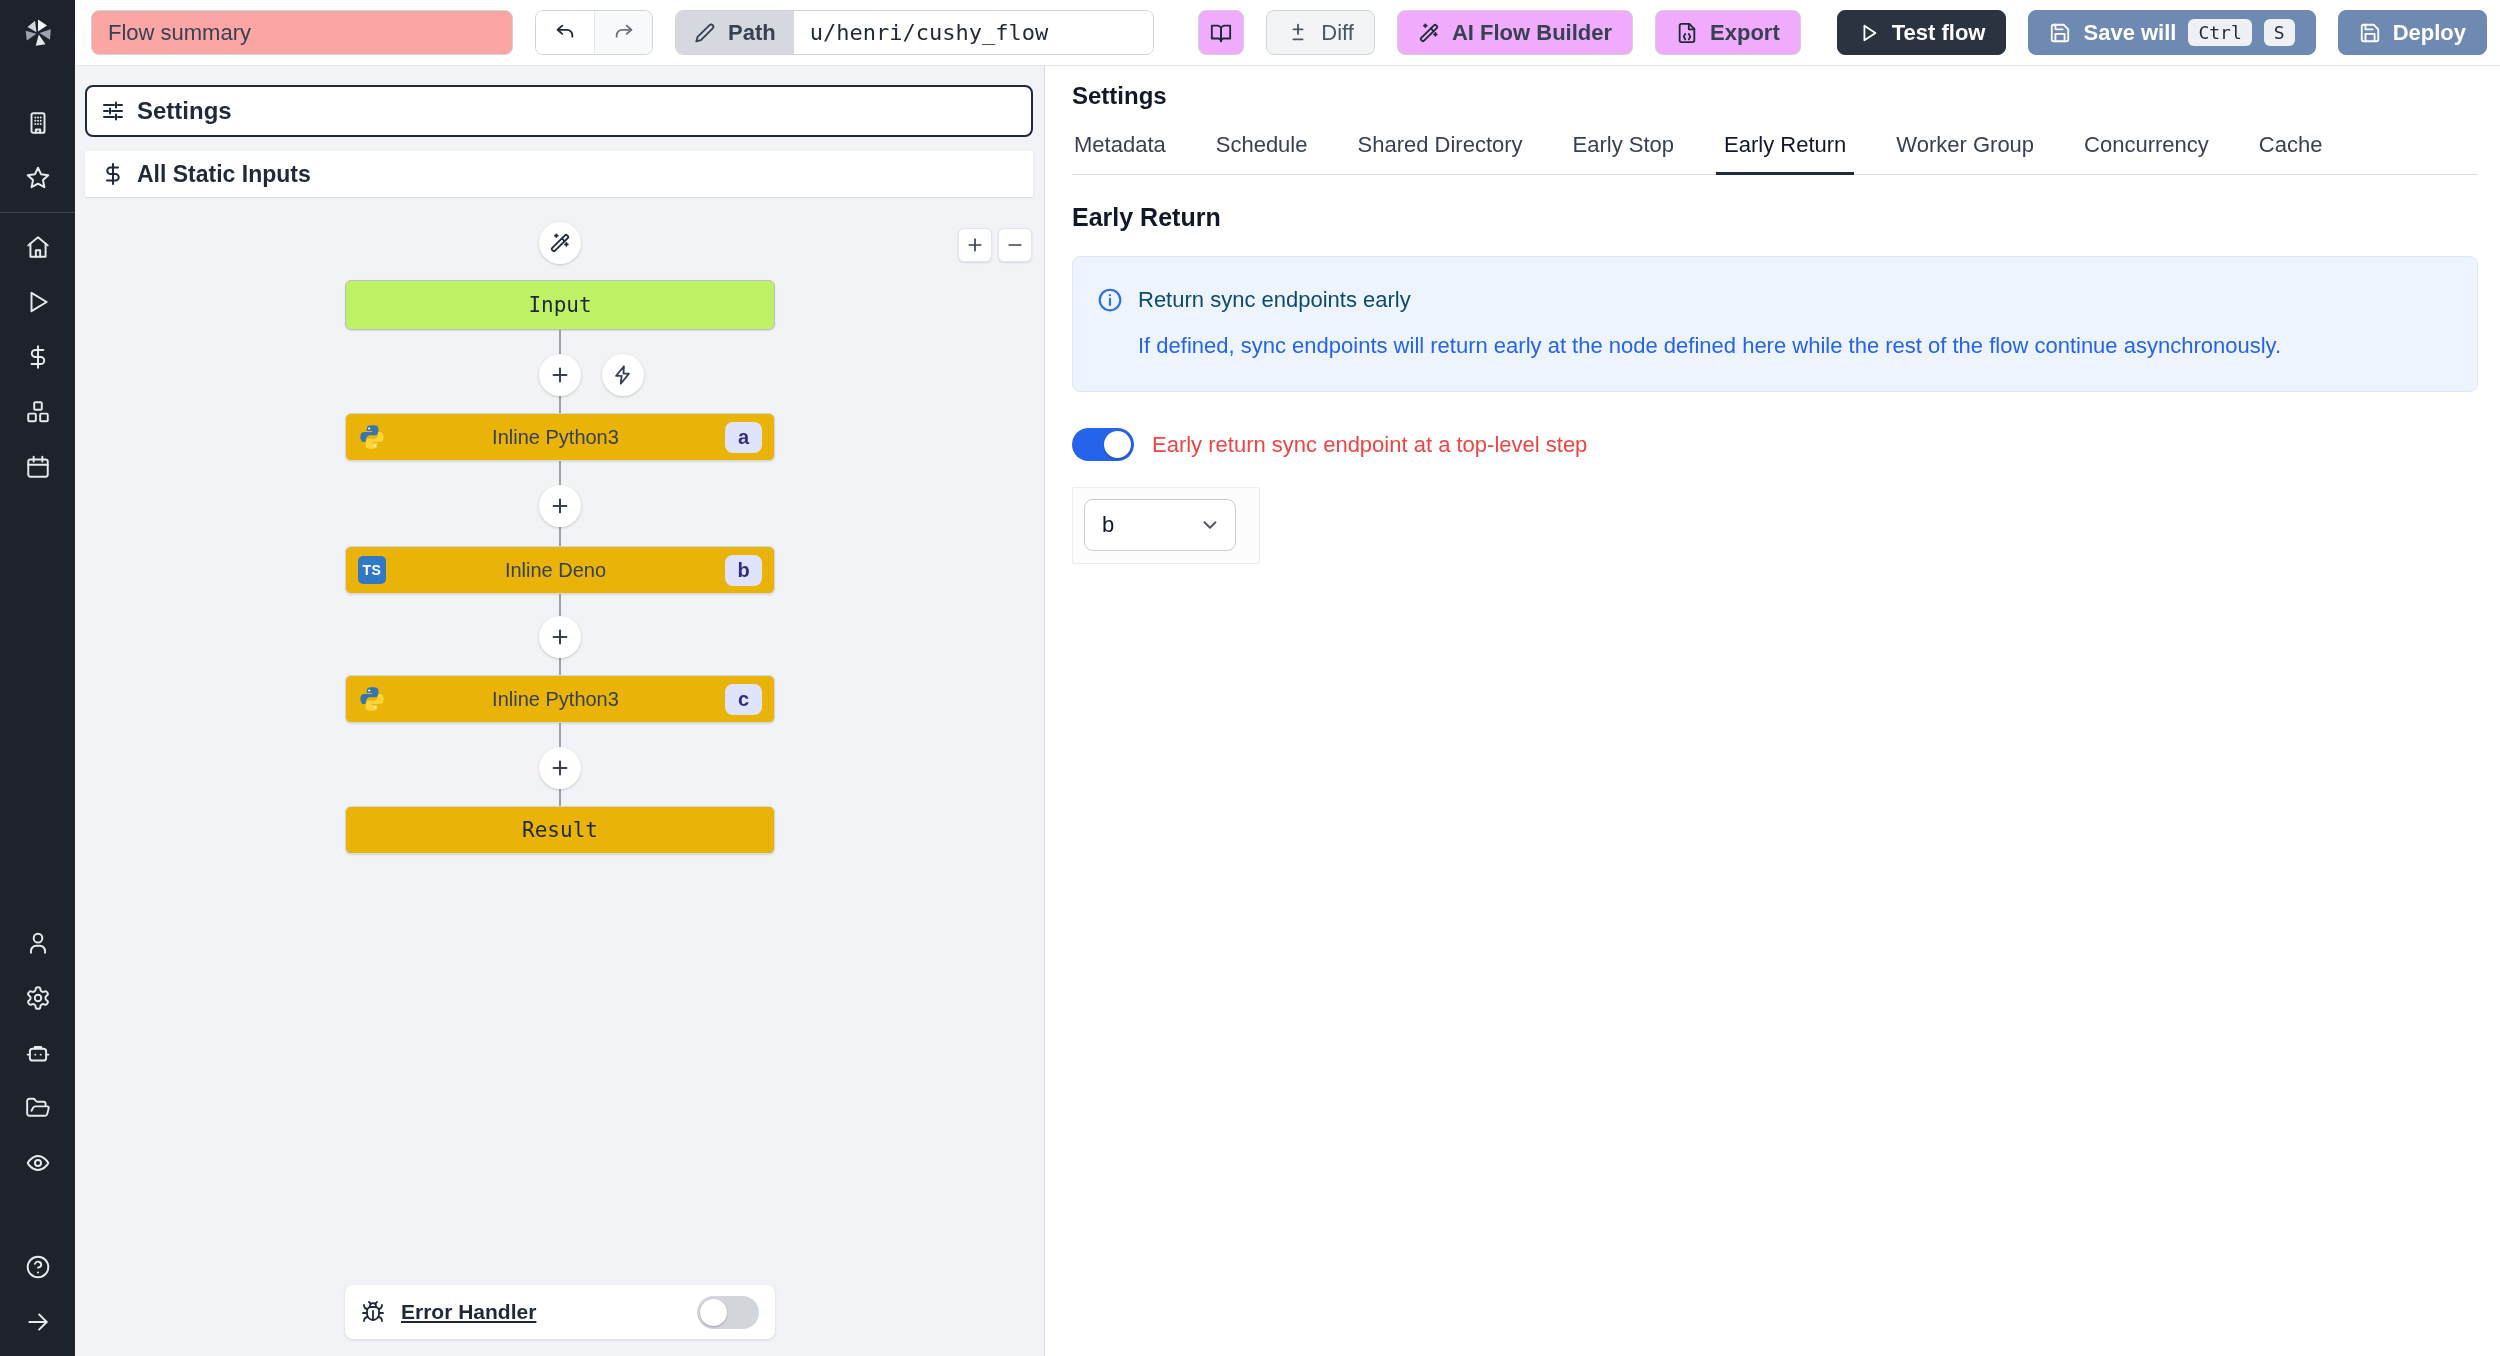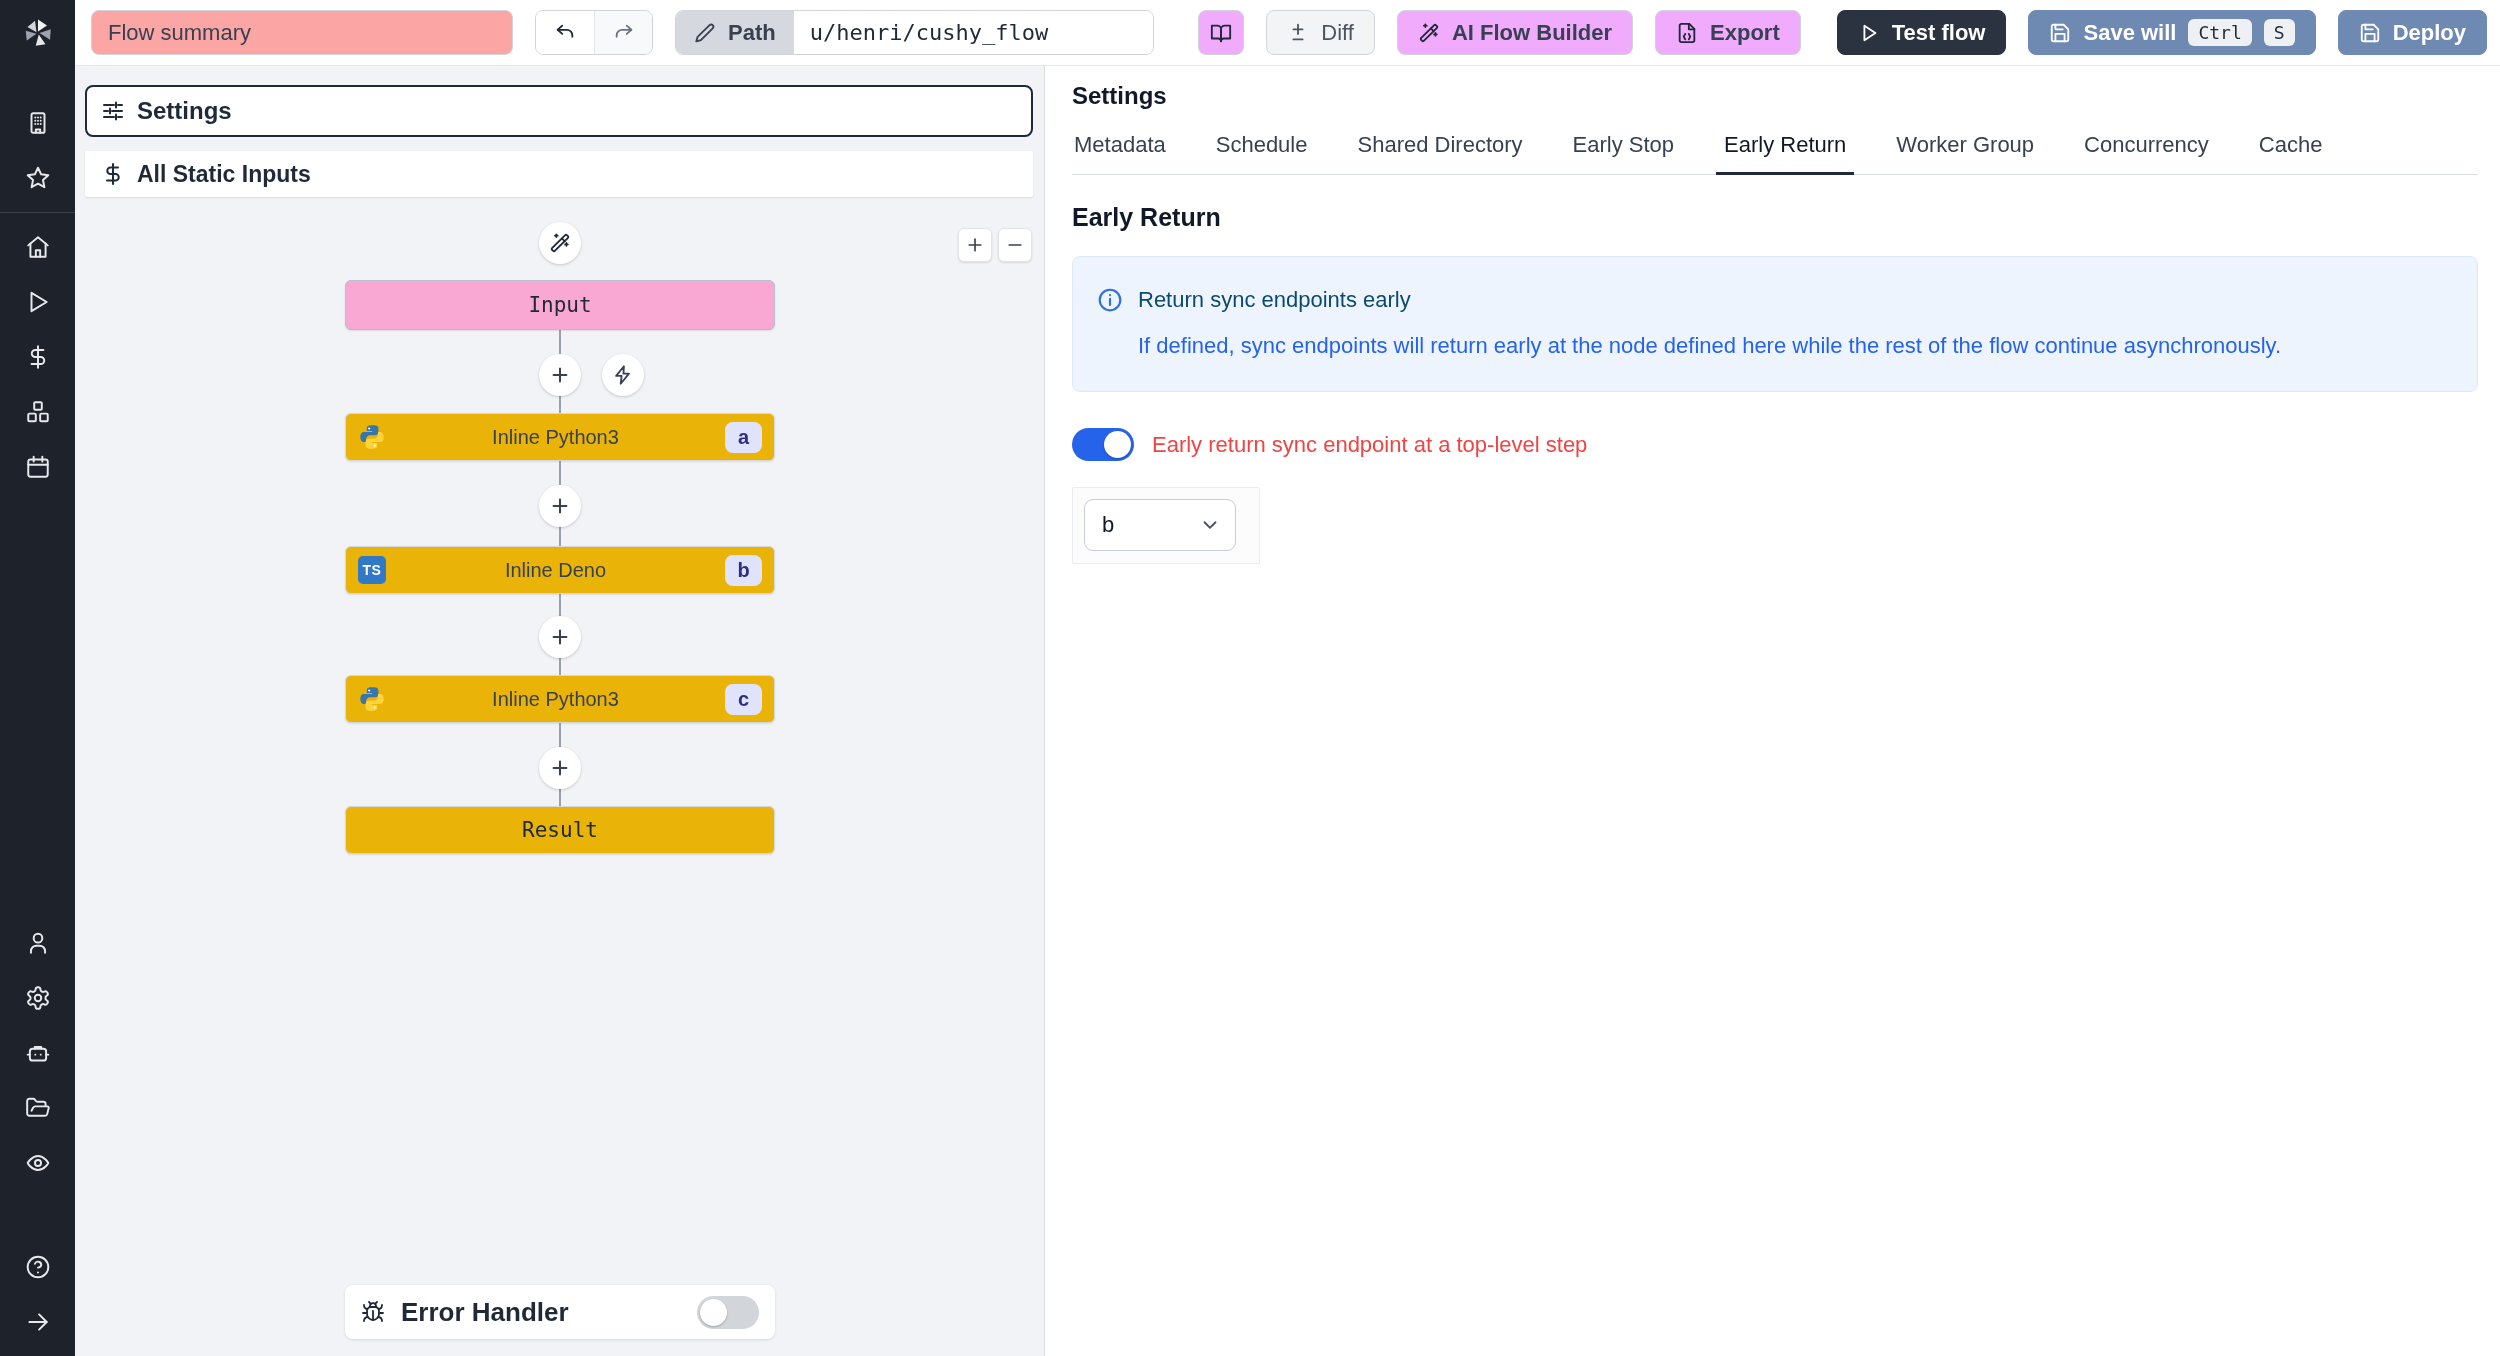--- a/index.html
+++ b/index.html
@@ -53,36 +53,36 @@
     border-radius:2px; box-shadow:0 1px 2px rgba(0,0,0,.1); display:flex; align-items:center; gap:12px; padding:0 16px; cursor:pointer; }
   .static-row .lbl { font-size:23px; font-weight:700; color:#1f2937; }
   .icon-24 { width:24px; height:24px; color:#1e293b; }
 
   
   .edge { position:absolute; left:484px; top:264px; width:2px; height:476px; background:#9aa1ab; }
   .gnode { position:absolute; left:270px; width:430px; height:48px; background:#eab308;
     border:1px solid #d4d7dd; border-radius:6px; box-shadow:0 1px 2px rgba(0,0,0,.1);
     display:flex; align-items:center; padding:0 12px; cursor:pointer; }
   .gnode .nlabel { flex:1; text-align:center; font-size:20px; color:#374151; }
-  .gnode.io { background:#f9a8d4; border-color:#b6bfcc; justify-content:flex-start; height:50px; }
+  .gnode.io { background:#bef264; border-color:#b6bfcc; justify-content:flex-start; height:50px; }
   .gnode.io .nlabel, .gnode.result .nlabel { font-family:"DejaVu Sans Mono","Liberation Mono",monospace; font-size:21px; color:#1f2937; }
   .badge { min-width:37px; height:31px; background:#dfe4fc; color:#312e81; border-radius:8px;
     display:flex; align-items:center; justify-content:center; font-size:20px; font-weight:700; }
   .lang-icon { width:28px; height:28px; flex-shrink:0; }
   .ts-square { width:28px; height:28px; background:#3178c6; border-radius:5px; color:#fff;
     display:flex; align-items:center; justify-content:center; font-size:14px; font-weight:700; letter-spacing:.5px; }
   .circle-btn { position:absolute; width:42px; height:42px; border-radius:50%; background:#fff;
     box-shadow:0 1px 3px rgba(0,0,0,.18); display:flex; align-items:center; justify-content:center; cursor:pointer; color:#374151; }
   .circle-btn svg { width:22px; height:22px; }
   .zoom-btn { position:absolute; width:34px; height:34px; background:#fff; border:1px solid #e2e4e9; border-radius:6px;
     box-shadow:0 1px 2px rgba(0,0,0,.12); display:flex; align-items:center; justify-content:center; cursor:pointer; color:#374151; }
   .zoom-btn svg { width:20px; height:20px; }
   .error-row { position:absolute; left:270px; top:1219px; width:430px; height:54px; background:#fff;
     border-radius:8px; box-shadow:0 1px 3px rgba(0,0,0,.12); display:flex; align-items:center; gap:16px; padding:0 16px; cursor:pointer; }
-  .error-row .lbl { font-size:26px; font-weight:700; color:#1f2937; flex:1; }
+  .error-row .lbl { font-size:21px; font-weight:700; color:#1f2937; flex:1;text-decoration:underline; }
   .toggle { width:62px; height:33px; border-radius:17px; position:relative; flex-shrink:0; cursor:pointer; }
   .toggle .knob { position:absolute; top:3px; width:27px; height:27px; border-radius:50%; background:#fff; box-shadow:0 1px 2px rgba(0,0,0,.25); }
   .toggle.off { background:#d2d5da; } .toggle.off .knob { left:3px; }
   .toggle.on { background:#2563eb; } .toggle.on .knob { right:3px; }
 
   
   .rp-title { font-size:24px; font-weight:700; color:#111827; }
   .tabs { display:flex; gap:46px; margin-top:18px; border-bottom:1px solid #d9dce1; margin-right:22px; }
   .tab { font-size:22px; color:#374151; padding:4px 2px 16px; cursor:pointer; position:relative; white-space:nowrap; }
   .tab.active { color:#111827; font-weight:500; }

